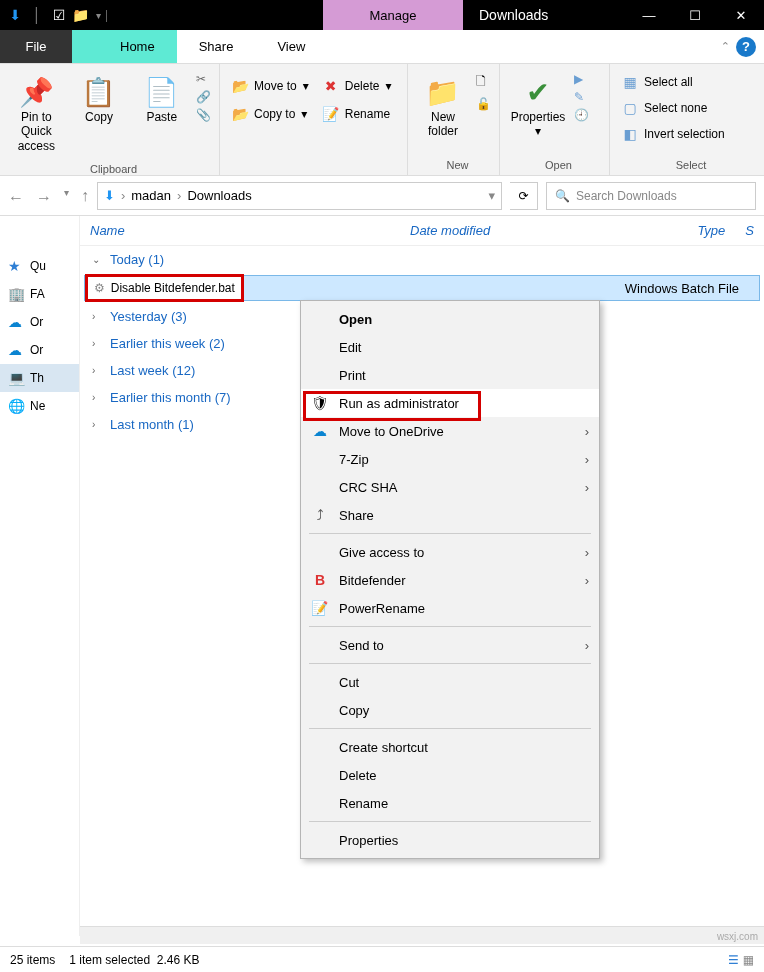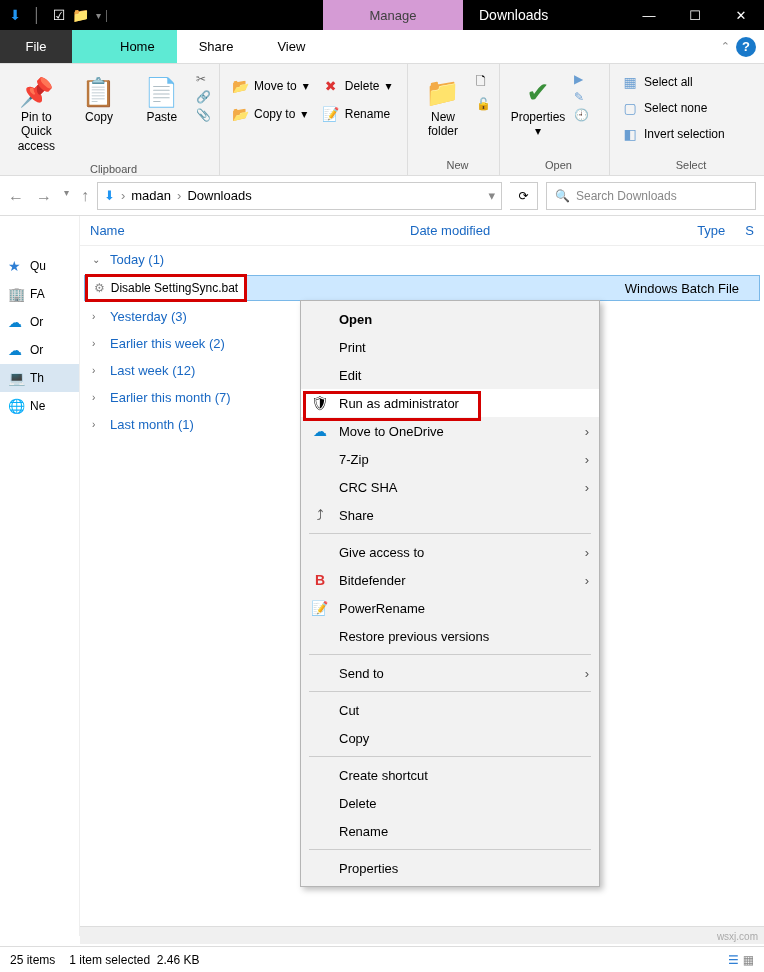--- a/index.html
+++ b/index.html
@@ -1,21 +1,21 @@
 <!DOCTYPE html>
 <html><head>
 <meta charset="utf-8">
 <style>
 * { box-sizing: border-box; margin: 0; padding: 0; font-family: "Segoe UI", sans-serif; }
 body { width: 764px; height: 972px; background: #fff; font-size: 12px; color: #000; overflow: hidden; position: relative; }
 
 .titlebar { height: 30px; background: #000; display: flex; align-items: center; color: #fff; }
 .titlebar .ql { display: flex; align-items: center; padding: 0 4px; }
 .titlebar .ql span { width: 22px; height: 22px; display: flex; align-items: center; justify-content: center; font-size: 14px; }
-.titlebar .manage-tab { width: 140px; height: 30px; background: #d59bd5; display: flex; align-items: center; justify-content: center; color: #404040; font-size: 13px; margin-left: 205px; }
+.titlebar .manage-tab { width: 140px; height: 30px; background: #d59bd5; display: flex; align-items: center; justify-content: center; color: #000000; font-size: 13px; margin-left: 205px; }
 .titlebar .title { margin-left: 16px; font-size: 14px; }
 .titlebar .winctrl { margin-left: auto; display: flex; }
 .titlebar .winctrl span { width: 46px; height: 30px; display: flex; align-items: center; justify-content: center; font-size: 13px; }
 
 .tabrow { height: 34px; background: #fff; border-bottom: 1px solid #ddd; display: flex; align-items: stretch; }
 .tabrow .file { width: 72px; background: #333; color: #fff; display: flex; align-items: center; justify-content: center; font-size: 13px; }
 .tabrow .tab { padding: 0 22px; display: flex; align-items: center; font-size: 13px; }
 .tabrow .tab.active { background: #5eead4; padding-left: 48px; }
 .tabrow .right { margin-left: auto; display: flex; align-items: center; padding-right: 8px; gap: 6px; }
 .tabrow .help { width: 20px; height: 20px; border-radius: 50%; background: #1979ca; color: #fff; display: flex; align-items: center; justify-content: center; font-weight: bold; font-size: 13px; }
@@ -40,21 +40,21 @@
 .addr .search { width: 210px; height: 28px; border: 1px solid #ccc; display: flex; align-items: center; padding: 0 8px; color: #888; gap: 6px; }
 
 .main { display: flex; height: 720px; }
 .navpane { width: 80px; border-right: 1px solid #eee; padding-top: 36px; }
 .navitem { display: flex; align-items: center; gap: 6px; padding: 6px 8px; font-size: 12px; white-space: nowrap; overflow: hidden; }
 .navitem.sel { background: #d8e6f2; }
 .navitem .ico { width: 16px; font-size: 14px; }
 
 .content { flex: 1; position: relative; }
 .colhead { height: 30px; border-bottom: 1px solid #eee; display: flex; align-items: center; color: #1968c3; font-size: 13px; }
-.colhead .ch { padding: 0 10px; }
+.colhead .ch { padding: 0 10px; font-style: italic; }
 .colhead .ch:first-child { width: 320px; }
 .colhead .ch:nth-child(2) { width: 170px; }
 .colhead .ch:nth-child(3) { flex: 1; text-align: right; }
 
 .grouprow { display: flex; align-items: center; padding: 6px 12px; color: #1968c3; font-size: 13px; gap: 6px; }
 .grouprow .exp { color: #666; font-size: 10px; width: 12px; }
 
 .filerow { display: flex; align-items: center; height: 26px; background: #cde8ff; border: 1px solid #7ab8e8; margin: 2px 4px; }
 .fileblock { display: flex; align-items: center; gap: 6px; padding: 0 6px; border: 3px solid #d40000; height: 28px; background: #fff; margin-right: 8px; }
 .filetype { margin-left: auto; padding-right: 20px; font-size: 13px; }
@@ -250,21 +250,21 @@
     </div>
 
     <div class="grouprow">
         <span class="exp">⌄</span>
         <span>Today (1)</span>
       </div>
 
     <div class="filerow">
       <div class="fileblock">
         <span style="color:#888">⚙</span>
-        <span>Disable SettingSync.bat</span>
+        <span>Disable Bitdefender.bat</span>
       </div>
       <span class="filetype">Windows Batch File</span>
     </div>
 
     <div class="grouprow">
         <span class="exp">›</span>
         <span>Yesterday (3)</span>
       </div>
     <div class="grouprow">
         <span class="exp">›</span>
@@ -285,25 +285,25 @@
   </div>
 </div>
 
 <div class="ctxmenu">
   <div class="ctxitem bold">
       <span class="ico"></span>
       <span>Open</span>
     </div>
   <div class="ctxitem">
       <span class="ico"></span>
+      <span>Edit</span>
+    </div>
+  <div class="ctxitem">
+      <span class="ico"></span>
       <span>Print</span>
-    </div>
-  <div class="ctxitem">
-      <span class="ico"></span>
-      <span>Edit</span>
     </div>
   <div class="ctxitem" style="background:#fff">
       <span class="ico">🛡</span>
       <span>Run as administrator</span>
     </div>
   <div class="ctxitem">
       <span class="ico" style="color:#0a84d1">☁</span>
       <span>Move to OneDrive</span>
       <span class="arr">›</span>
     </div>
@@ -328,24 +328,20 @@
       <span class="arr">›</span>
     </div>
   <div class="ctxitem">
       <span class="ico" style="color:#d33;font-weight:bold">B</span>
       <span>Bitdefender</span>
       <span class="arr">›</span>
     </div>
   <div class="ctxitem">
       <span class="ico" style="color:#2f7fd4">📝</span>
       <span>PowerRename</span>
-    </div>
-  <div class="ctxitem">
-      <span class="ico"></span>
-      <span>Restore previous versions</span>
     </div>
   <div class="ctxsep"></div>
   <div class="ctxitem">
       <span class="ico"></span>
       <span>Send to</span>
       <span class="arr">›</span>
     </div>
   <div class="ctxsep"></div>
   <div class="ctxitem">
       <span class="ico"></span>

